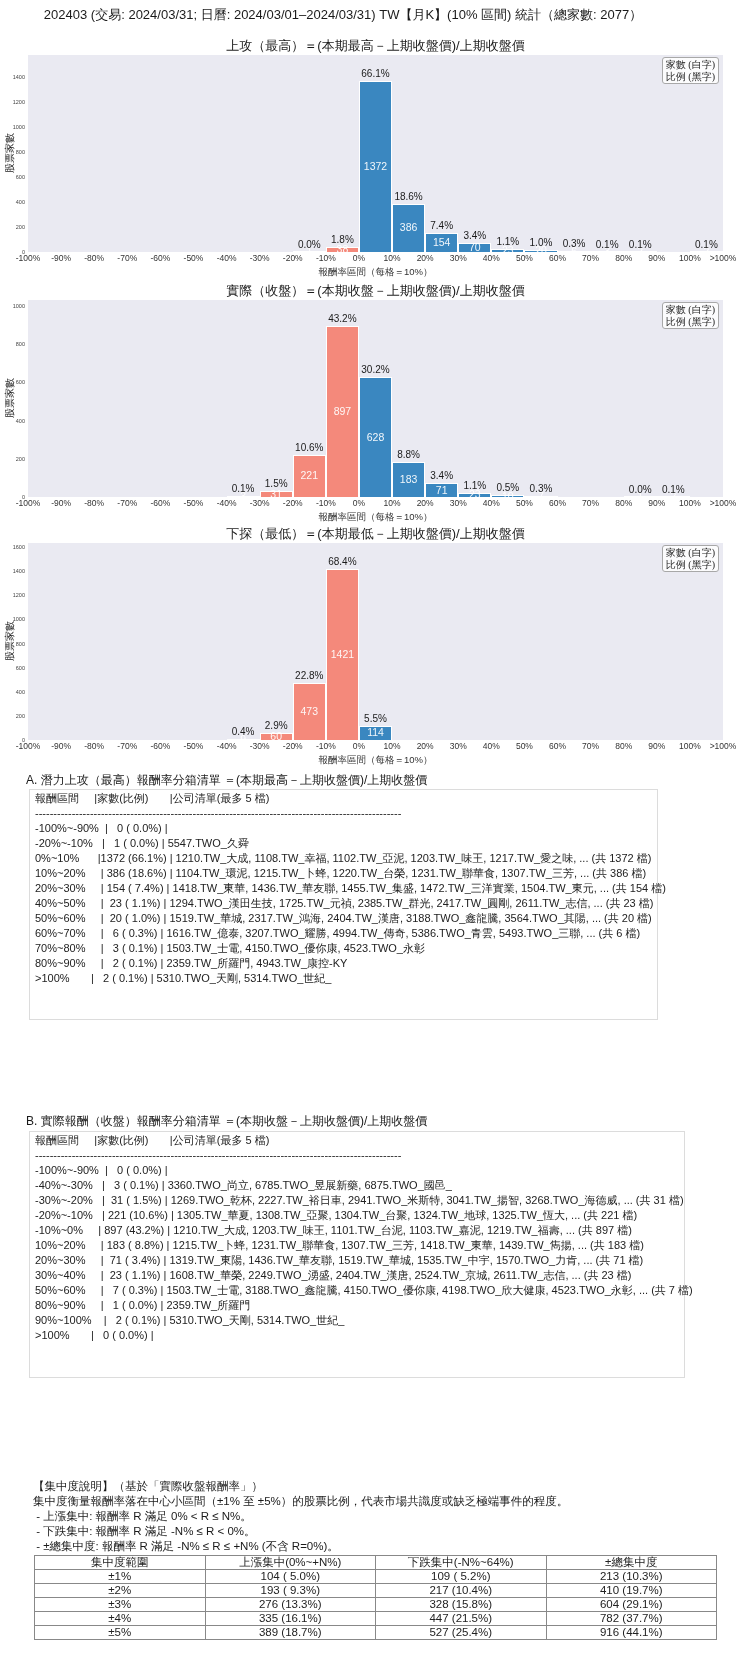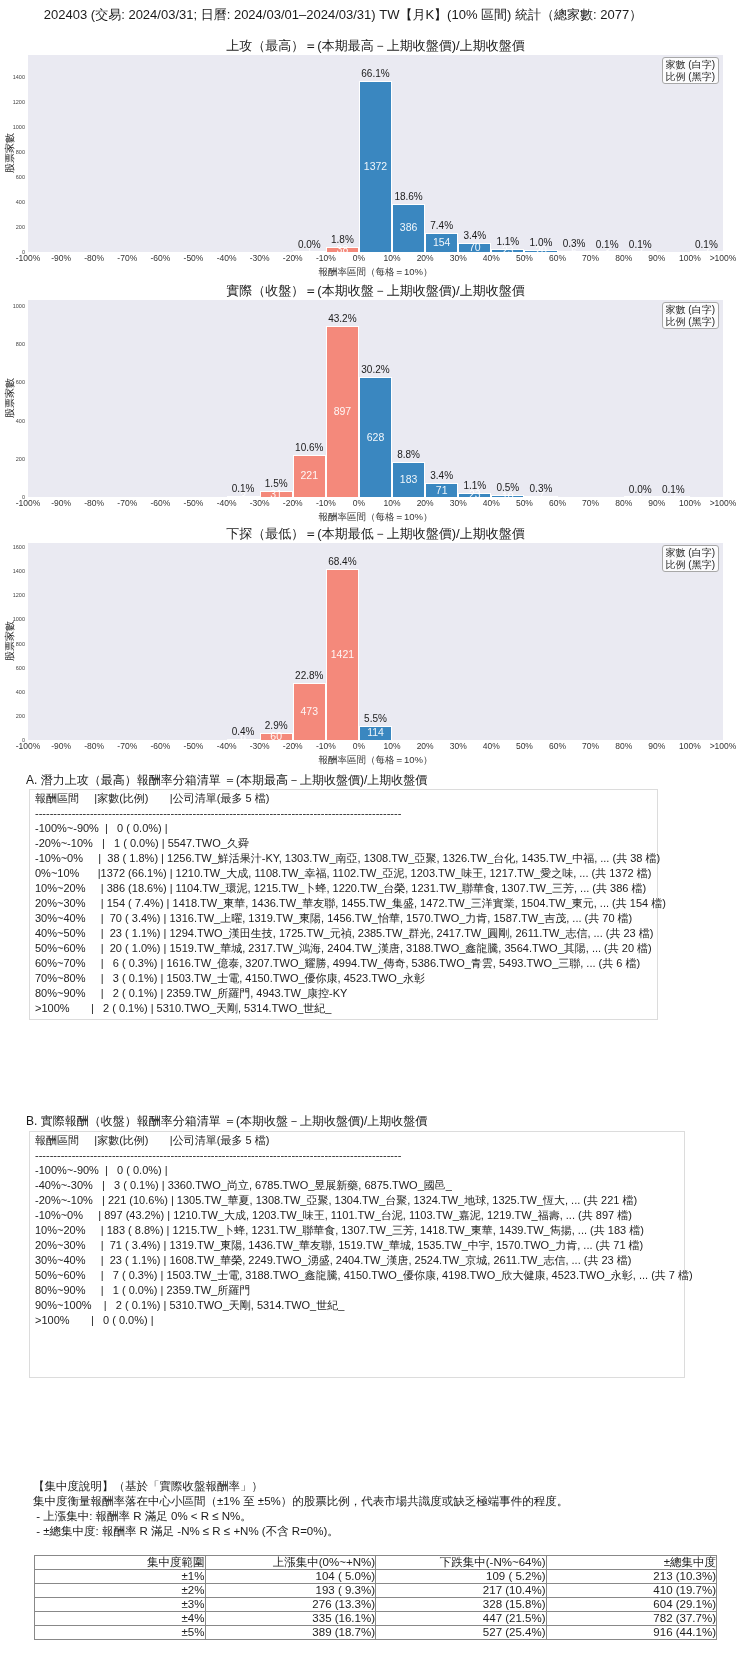--- a/index.html
+++ b/index.html
@@ -10,27 +10,27 @@
   .plot{position:absolute;left:28px;top:17px;width:695px;height:197px;background:#eaeaf2;overflow:hidden;}
   .bar{position:absolute;bottom:0;box-sizing:border-box;border:1px solid #ffffff;border-bottom:none;}
   .pct{position:absolute;width:50px;text-align:center;font-size:10px;line-height:12px;color:#1a1a1a;white-space:nowrap;}
   .cnt{position:absolute;width:50px;text-align:center;font-size:10.5px;line-height:13px;color:rgba(255,255,255,0.93);white-space:nowrap;}
   .yaxis{position:absolute;left:0;top:17px;width:27px;height:197px;}
   .ytick{position:absolute;right:2px;width:26px;text-align:right;font-size:5.5px;line-height:8px;color:#444;}
   .ylabel{position:absolute;left:-89px;top:109px;width:197px;height:12px;line-height:12px;text-align:center;font-size:10px;transform:rotate(-90deg);color:#222;white-space:nowrap;}
   .xticks{position:absolute;left:0;top:215px;width:740px;height:11px;}
   .xtick{position:absolute;width:40px;text-align:center;font-size:8.5px;line-height:10px;color:#333;white-space:nowrap;}
   .xlabel{position:absolute;left:28px;width:695px;top:228px;line-height:12px;text-align:center;font-size:9.5px;color:#333;white-space:nowrap;}
-  .legend{position:absolute;top:2px;right:4px;z-index:3;background:rgba(255,255,255,0.85);border:1px solid #a8a8a8;border-radius:3px;padding:1px 3px;font-size:10px;line-height:11.5px;color:#222;white-space:nowrap;}
+  .legend{position:absolute;top:2px;right:4px;z-index:3;background:rgba(255,255,255,0.85);border:1px solid #a8a8a8;border-radius:3px;padding:1px 3px;font-size:10px;line-height:11.5px;color:#222;white-space:nowrap;font-family:Liberation Serif, serif;}
   .sec-heading{position:absolute;left:26px;font-size:12px;line-height:16px;white-space:nowrap;color:#1a1a1a;}
   .box{position:absolute;left:29px;box-sizing:border-box;border:1px solid #dcdcdc;padding:1px 0 0 5px;font-size:11px;line-height:15px;color:#222;overflow:visible;}
   .line{white-space:pre;height:15px;}
   .notes{position:absolute;left:33px;top:1479px;font-size:11.5px;line-height:15px;white-space:nowrap;color:#1a1a1a;}
   .conc{position:absolute;left:34px;top:1555px;width:683px;border-collapse:collapse;table-layout:fixed;font-size:11.5px;color:#222;}
-  .conc th,.conc td{border:1px solid #888;height:13px;line-height:13px;padding:0;text-align:right;font-weight:normal;white-space:nowrap;}
+  .conc th,.conc td{border:1px solid #888;height:13px;line-height:13px;padding:0;text-align:center;font-weight:normal;white-space:nowrap;}
 </style>
 </head>
 <body>
 
 <div class="suptitle">202403 (交易: 2024/03/31; 日曆: 2024/03/01–2024/03/31) TW【月K】(10% 區間) 統計（總家數: 2077）</div>
 
 <div class="chart" style="top:38px">
   <div class="chart-title">上攻（最高）＝(本期最高－上期收盤價)/上期收盤價</div>
   <div class="ylabel">股票家數</div>
   <div class="yaxis">
@@ -253,54 +253,54 @@
     </div>
   <div class="xlabel">報酬率區間（每格＝10%）</div>
 </div>
 
 <div class="sec-heading" style="top:772px">A. 潛力上攻（最高）報酬率分箱清單 ＝(本期最高－上期收盤價)/上期收盤價</div>
 <div class="box" style="top:789px;width:629px;height:231px">
     <div class="line"><span>報酬區間</span>     |<span>家數(比例)</span>       |<span>公司清單(最多 5 檔)</span></div>
     <div class="line">----------------------------------------------------------------------------------------------------</div>
     <div class="line"><span>-100%~-90%</span>  |   <span>0</span> ( <span>0.0%</span>) | </div>
     <div class="line"><span>-20%~-10%</span>   |   <span>1</span> ( <span>0.0%</span>) | <span>5547.TWO_久舜</span></div>
-    <div class="line"><span>-10%~0%</span>     |  <span>38</span> ( <span>1.8%</span>) | <span>1256.TW_鮮活果汁-KY, 1303.TW_南亞, 1308.TW_亞聚, 1326.TW_台化, 1435.TW_中福, ... (共 38 檔)</span></div>
     <div class="line"><span>0%~10%</span>      |<span>1372</span> (<span>66.1%</span>) | <span>1210.TW_大成, 1108.TW_幸福, 1102.TW_亞泥, 1203.TW_味王, 1217.TW_愛之味, ... (共 1372 檔)</span></div>
     <div class="line"><span>10%~20%</span>     | <span>386</span> (<span>18.6%</span>) | <span>1104.TW_環泥, 1215.TW_卜蜂, 1220.TW_台榮, 1231.TW_聯華食, 1307.TW_三芳, ... (共 386 檔)</span></div>
     <div class="line"><span>20%~30%</span>     | <span>154</span> ( <span>7.4%</span>) | <span>1418.TW_東華, 1436.TW_華友聯, 1455.TW_集盛, 1472.TW_三洋實業, 1504.TW_東元, ... (共 154 檔)</span></div>
-    <div class="line"><span>30%~40%</span>     |  <span>70</span> ( <span>3.4%</span>) | <span>1316.TW_上曜, 1319.TW_東陽, 1456.TW_怡華, 1570.TWO_力肯, 1587.TW_吉茂, ... (共 70 檔)</span></div>
     <div class="line"><span>40%~50%</span>     |  <span>23</span> ( <span>1.1%</span>) | <span>1294.TWO_漢田生技, 1725.TW_元禎, 2385.TW_群光, 2417.TW_圓剛, 2611.TW_志信, ... (共 23 檔)</span></div>
     <div class="line"><span>50%~60%</span>     |  <span>20</span> ( <span>1.0%</span>) | <span>1519.TW_華城, 2317.TW_鴻海, 2404.TW_漢唐, 3188.TWO_鑫龍騰, 3564.TWO_其陽, ... (共 20 檔)</span></div>
     <div class="line"><span>60%~70%</span>     |   <span>6</span> ( <span>0.3%</span>) | <span>1616.TW_億泰, 3207.TWO_耀勝, 4994.TW_傳奇, 5386.TWO_青雲, 5493.TWO_三聯, ... (共 6 檔)</span></div>
     <div class="line"><span>70%~80%</span>     |   <span>3</span> ( <span>0.1%</span>) | <span>1503.TW_士電, 4150.TWO_優你康, 4523.TWO_永彰</span></div>
     <div class="line"><span>80%~90%</span>     |   <span>2</span> ( <span>0.1%</span>) | <span>2359.TW_所羅門, 4943.TW_康控-KY</span></div>
     <div class="line"><span>&gt;100%</span>       |   <span>2</span> ( <span>0.1%</span>) | <span>5310.TWO_天剛, 5314.TWO_世紀_</span></div>
   </div>
 
 <div class="sec-heading" style="top:1113px">B. 實際報酬（收盤）報酬率分箱清單 ＝(本期收盤－上期收盤價)/上期收盤價</div>
 <div class="box" style="top:1131px;width:656px;height:247px">
     <div class="line"><span>報酬區間</span>     |<span>家數(比例)</span>       |<span>公司清單(最多 5 檔)</span></div>
     <div class="line">----------------------------------------------------------------------------------------------------</div>
     <div class="line"><span>-100%~-90%</span>  |   <span>0</span> ( <span>0.0%</span>) | </div>
     <div class="line"><span>-40%~-30%</span>   |   <span>3</span> ( <span>0.1%</span>) | <span>3360.TWO_尚立, 6785.TWO_昱展新藥, 6875.TWO_國邑_</span></div>
+    <div class="line"><span>-30%~-20%</span>   |  <span>31</span> ( <span>1.5%</span>) | <span>1269.TWO_乾杯, 2227.TW_裕日車, 2941.TWO_米斯特, 3041.TW_揚智, 3268.TWO_海德威, ... (共 31 檔)</span></div>
     <div class="line"><span>-20%~-10%</span>   | <span>221</span> (<span>10.6%</span>) | <span>1305.TW_華夏, 1308.TW_亞聚, 1304.TW_台聚, 1324.TW_地球, 1325.TW_恆大, ... (共 221 檔)</span></div>
     <div class="line"><span>-10%~0%</span>     | <span>897</span> (<span>43.2%</span>) | <span>1210.TW_大成, 1203.TW_味王, 1101.TW_台泥, 1103.TW_嘉泥, 1219.TW_福壽, ... (共 897 檔)</span></div>
     <div class="line"><span>10%~20%</span>     | <span>183</span> ( <span>8.8%</span>) | <span>1215.TW_卜蜂, 1231.TW_聯華食, 1307.TW_三芳, 1418.TW_東華, 1439.TW_雋揚, ... (共 183 檔)</span></div>
     <div class="line"><span>20%~30%</span>     |  <span>71</span> ( <span>3.4%</span>) | <span>1319.TW_東陽, 1436.TW_華友聯, 1519.TW_華城, 1535.TW_中宇, 1570.TWO_力肯, ... (共 71 檔)</span></div>
     <div class="line"><span>30%~40%</span>     |  <span>23</span> ( <span>1.1%</span>) | <span>1608.TW_華榮, 2249.TWO_湧盛, 2404.TW_漢唐, 2524.TW_京城, 2611.TW_志信, ... (共 23 檔)</span></div>
     <div class="line"><span>50%~60%</span>     |   <span>7</span> ( <span>0.3%</span>) | <span>1503.TW_士電, 3188.TWO_鑫龍騰, 4150.TWO_優你康, 4198.TWO_欣大健康, 4523.TWO_永彰, ... (共 7 檔)</span></div>
     <div class="line"><span>80%~90%</span>     |   <span>1</span> ( <span>0.0%</span>) | <span>2359.TW_所羅門</span></div>
     <div class="line"><span>90%~100%</span>    |   <span>2</span> ( <span>0.1%</span>) | <span>5310.TWO_天剛, 5314.TWO_世紀_</span></div>
     <div class="line"><span>&gt;100%</span>       |   <span>0</span> ( <span>0.0%</span>) | </div>
   </div>
 
 <div class="notes">
   <div>【集中度說明】（基於「實際收盤報酬率」）</div>
   <div>集中度衡量報酬率落在中心小區間（±1% 至 ±5%）的股票比例，代表市場共識度或缺乏極端事件的程度。</div>
   <div style="white-space:pre"> - 上漲集中: 報酬率 R 滿足 0% &lt; R ≤ N%。</div>
+  <div style="white-space:pre"> - 下跌集中: 報酬率 R 滿足 -N% ≤ R &lt; 0%。</div>
   <div style="white-space:pre"> - ±總集中度: 報酬率 R 滿足 -N% ≤ R ≤ +N% (不含 R=0%)。</div>
 </div>
 
 <table class="conc">
   <tbody>
       <tr>
         <th>集中度範圍</th>
         <th>上漲集中(0%~+N%)</th>
         <th>下跌集中(-N%~64%)</th>
         <th>±總集中度</th>

